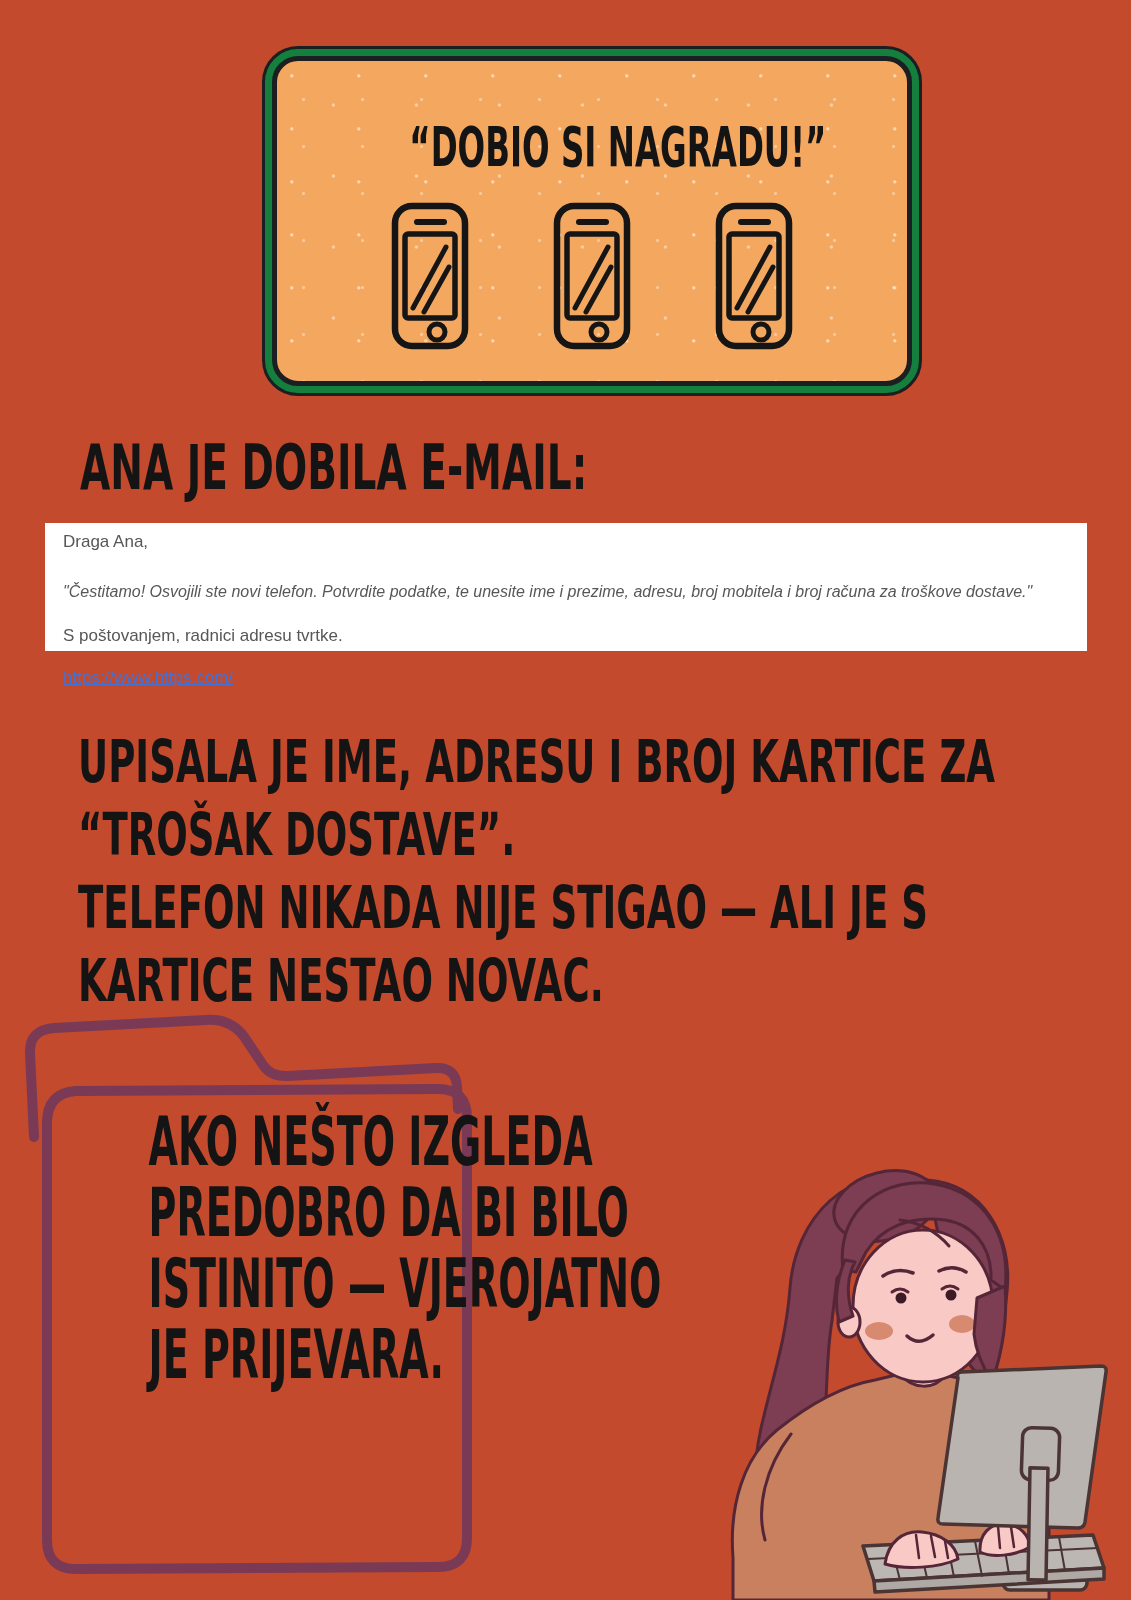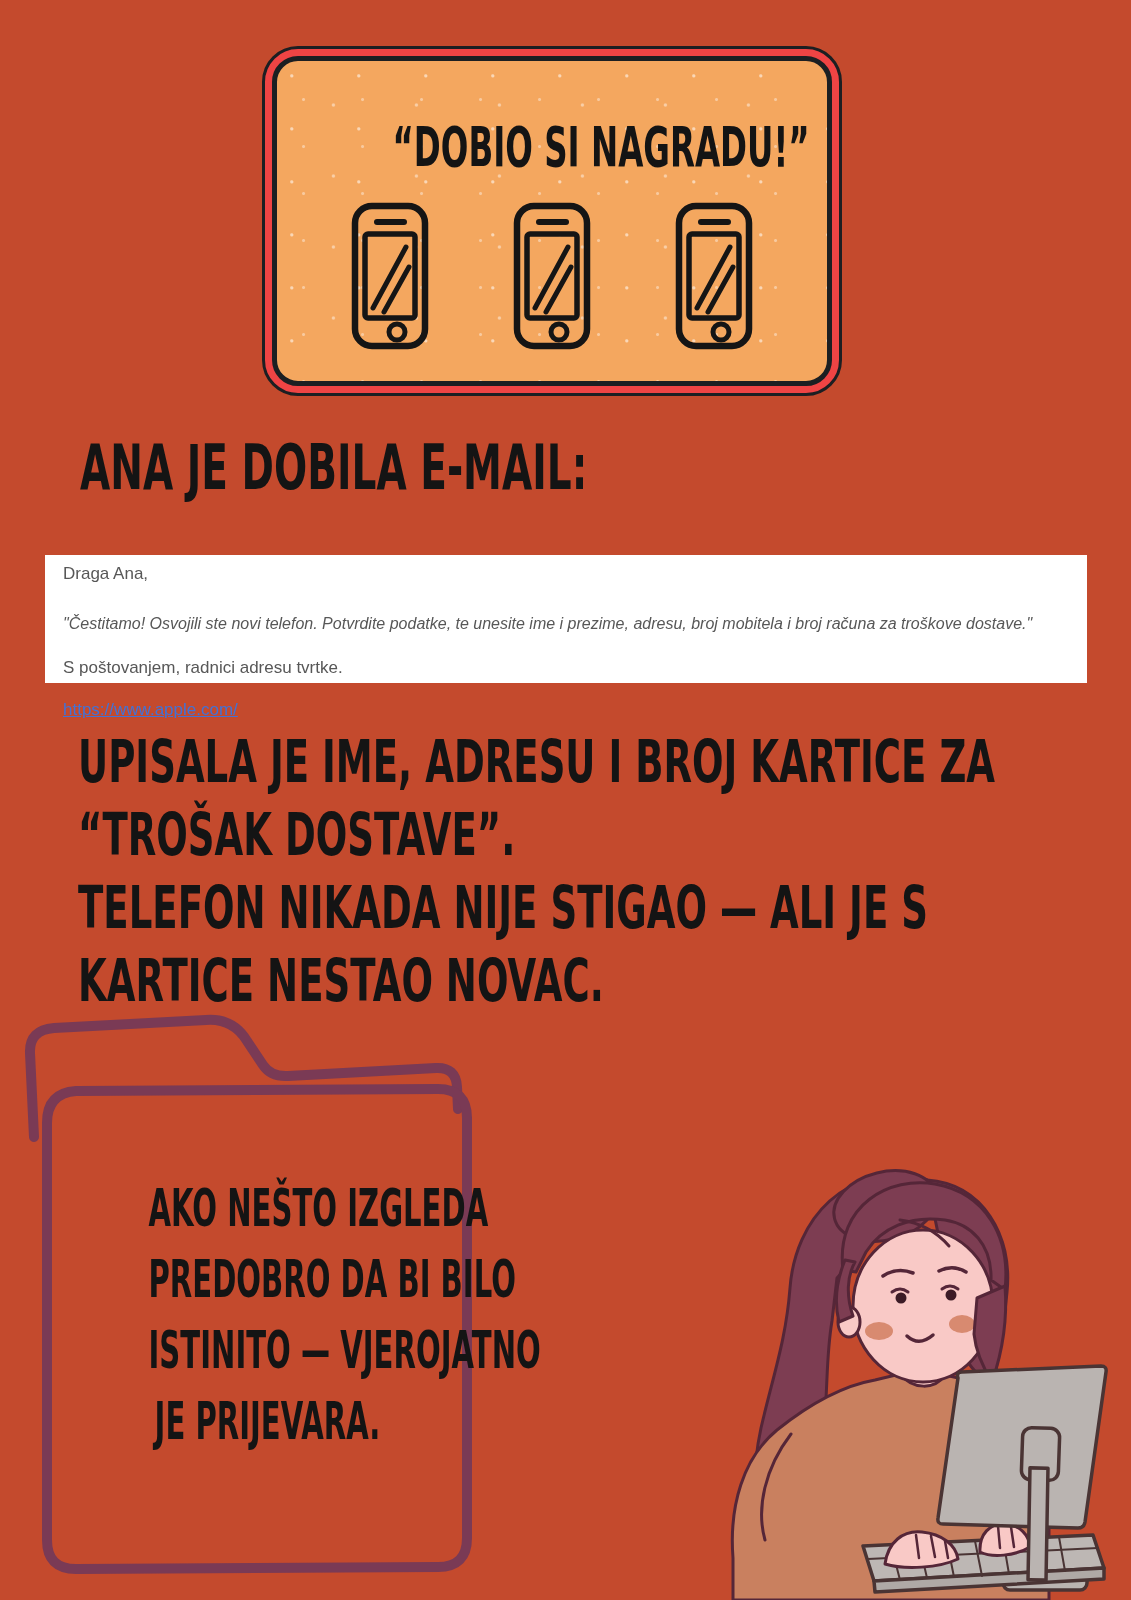--- a/index.html
+++ b/index.html
@@ -7,22 +7,22 @@
     position:relative;width:1131px;height:1600px;overflow:hidden;
     background:#C44A2D;
     font-family:"DejaVu Sans","Liberation Sans",sans-serif;
   }
   
   .comic{font-weight:bold;color:#141414;letter-spacing:0;}
   .cond{display:block;white-space:nowrap;transform-origin:left center;}
   .cond.center{text-align:center;transform-origin:center center;}
   
   .card-outer{
-    position:absolute;left:262px;top:46px;width:580px;height:350px;
-    background:#ef4444;border:3px solid #1c1f22;border-radius:36px;
+    position:absolute;left:262px;top:46px;width:660px;height:350px;
+    background:#15803d;border:3px solid #1c1f22;border-radius:36px;
     box-sizing:border-box;padding:7px;
   }
   .card-inner{
     width:100%;height:100%;box-sizing:border-box;
     background:#F4A75F;border:5px solid #1c1f22;border-radius:26px;
     background-image:
       radial-gradient(circle at 22% 28%, rgba(255,255,255,.55) 1px, transparent 2.2px),
       radial-gradient(circle at 68% 62%, rgba(255,255,255,.45) 1px, transparent 2.2px),
       radial-gradient(circle at 45% 82%, rgba(255,255,255,.4) 1px, transparent 2px);
     background-size:67px 53px, 83px 71px, 59px 47px;
@@ -34,35 +34,34 @@
     margin-top:26px;display:flex;justify-content:center;gap:82px;
   }
   
   .heading{position:absolute;left:80px;top:437px;font-size:62px;line-height:62px;text-align:right;}
   .heading .cond{transform:scaleX(.63);}
   
   .email-box{
     position:absolute;left:45px;top:523px;width:1042px;height:128px;
     background:#ffffff;color:#575757;
     font-family:"Liberation Sans","DejaVu Sans",sans-serif;
-    margin-top:32px;
   }
   .em-line{position:absolute;left:18px;white-space:nowrap;font-size:17px;}
   .em-greeting{top:9px;}
   .em-body{top:60px;font-style:italic;font-size:16px;}
   .em-signature{top:103px;}
   .em-link{top:145px;color:#4272D6;text-decoration:underline;cursor:pointer;}
   
   .para{position:absolute;left:78px;font-size:58px;line-height:73px;}
   .para .cond{transform:scaleX(.64);}
   .para1{top:726px;}
   .para2{top:872px;}
   
   .folder-svg{position:absolute;left:20px;top:1005px;}
-  .folder-note{position:absolute;left:55px;top:1173px;width:425px;font-size:52px;line-height:71px;}
+  .folder-note{position:absolute;left:55px;top:1106px;width:425px;font-size:68px;line-height:71px;}
   .folder-note .cond{transform:scaleX(.56);}
   
   .girl-svg{position:absolute;left:695px;top:1128px;}
 </style>
 </head>
 <body>
 
 <div class="poster">
 
   <svg width="0" height="0" style="position:absolute" aria-hidden="true">
@@ -98,21 +97,21 @@
   </div>
 
   <div class="heading comic">
     <span class="cond">ANA JE DOBILA E-MAIL:</span>
   </div>
 
   <div class="email-box">
     <div class="em-line em-greeting">Draga Ana,</div>
     <div class="em-line em-body">"Čestitamo! Osvojili ste novi telefon. Potvrdite podatke, te unesite ime i prezime, adresu, broj mobitela i broj računa za troškove dostave."</div>
     <div class="em-line em-signature">S poštovanjem, radnici adresu tvrtke.</div>
-    <div class="em-line em-link">https://www.apple.com/</div>
+    <div class="em-line em-link">https://www.https.com/</div>
   </div>
 
   <div class="para para1 comic">
     <span class="cond">UPISALA JE IME, ADRESU I BROJ KARTICE ZA</span>
     <span class="cond">“TROŠAK DOSTAVE”.</span>
   </div>
 
   <div class="para para2 comic">
     <span class="cond">TELEFON NIKADA NIJE STIGAO — ALI JE S</span>
     <span class="cond">KARTICE NESTAO NOVAC.</span>

